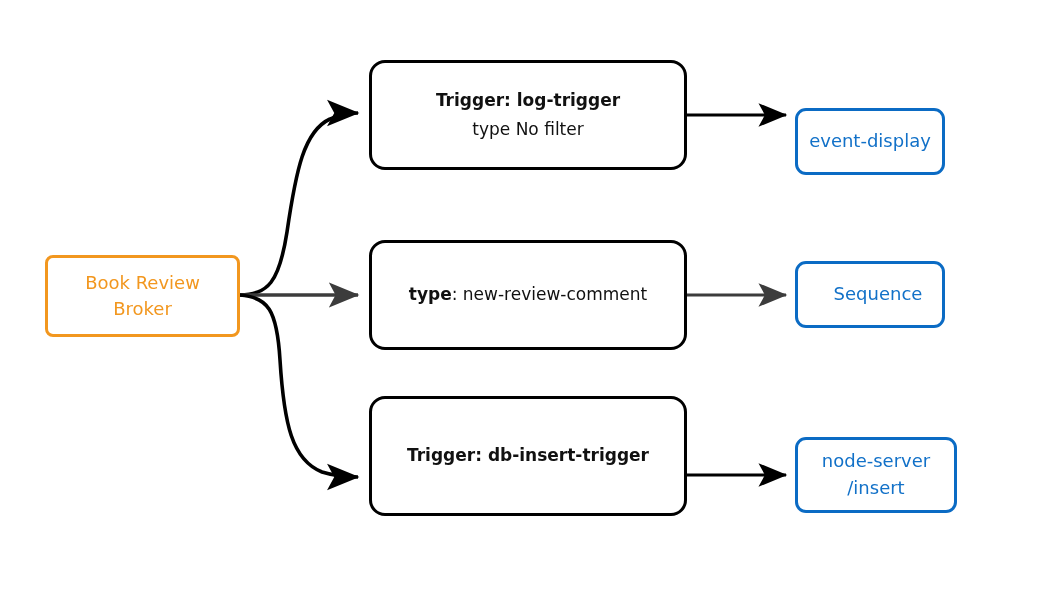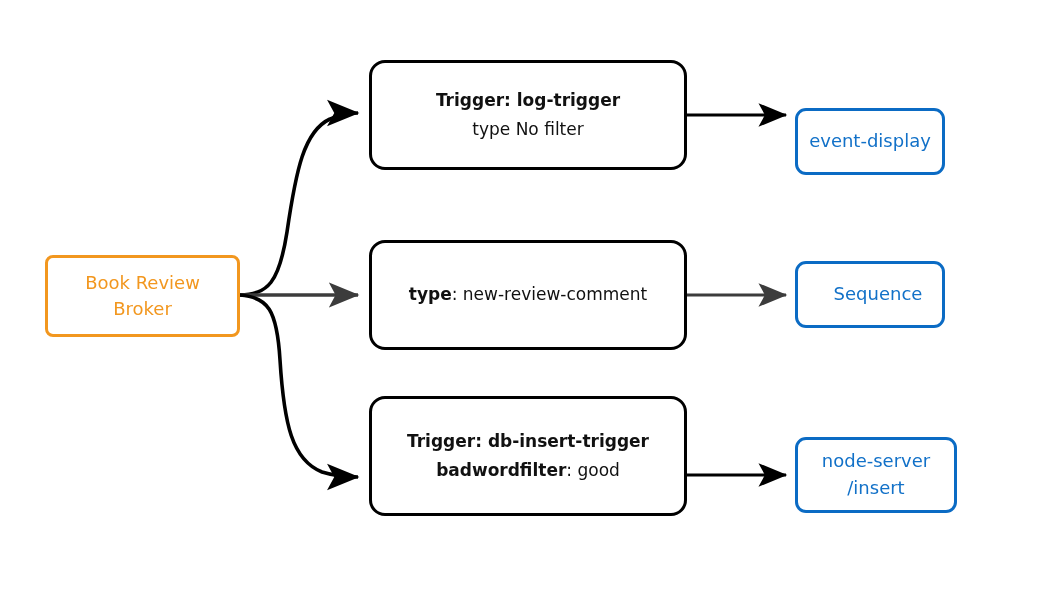--- a/index.html
+++ b/index.html
@@ -117,23 +117,20 @@
   <div class="node node-trigger" style="left:369px; top:240px; width:318px; height:110px;">
     <span class="line">
       <span class="b">type</span><span>: new-review-comment</span>
     </span>
   </div>
 
   <div class="node node-trigger" style="left:369px; top:396px; width:318px; height:120px;">
     <span class="line">
       <span class="b">Trigger: db-insert-trigger</span><span></span>
     </span>
-    <span class="line">
-      <span class="b">badwordfilter</span><span>: good</span>
-    </span>
   </div>
 
   <div class="node node-dest" style="left:795px; top:82px; width:150px; height:67px;margin-top:26px;">
     <span class="line">event-display</span>
   </div>
 
   <div class="node node-dest" style="left:795px; top:261px; width:150px; height:67px;padding-left:16px;">
     <span class="line">Sequence</span>
   </div>
 

